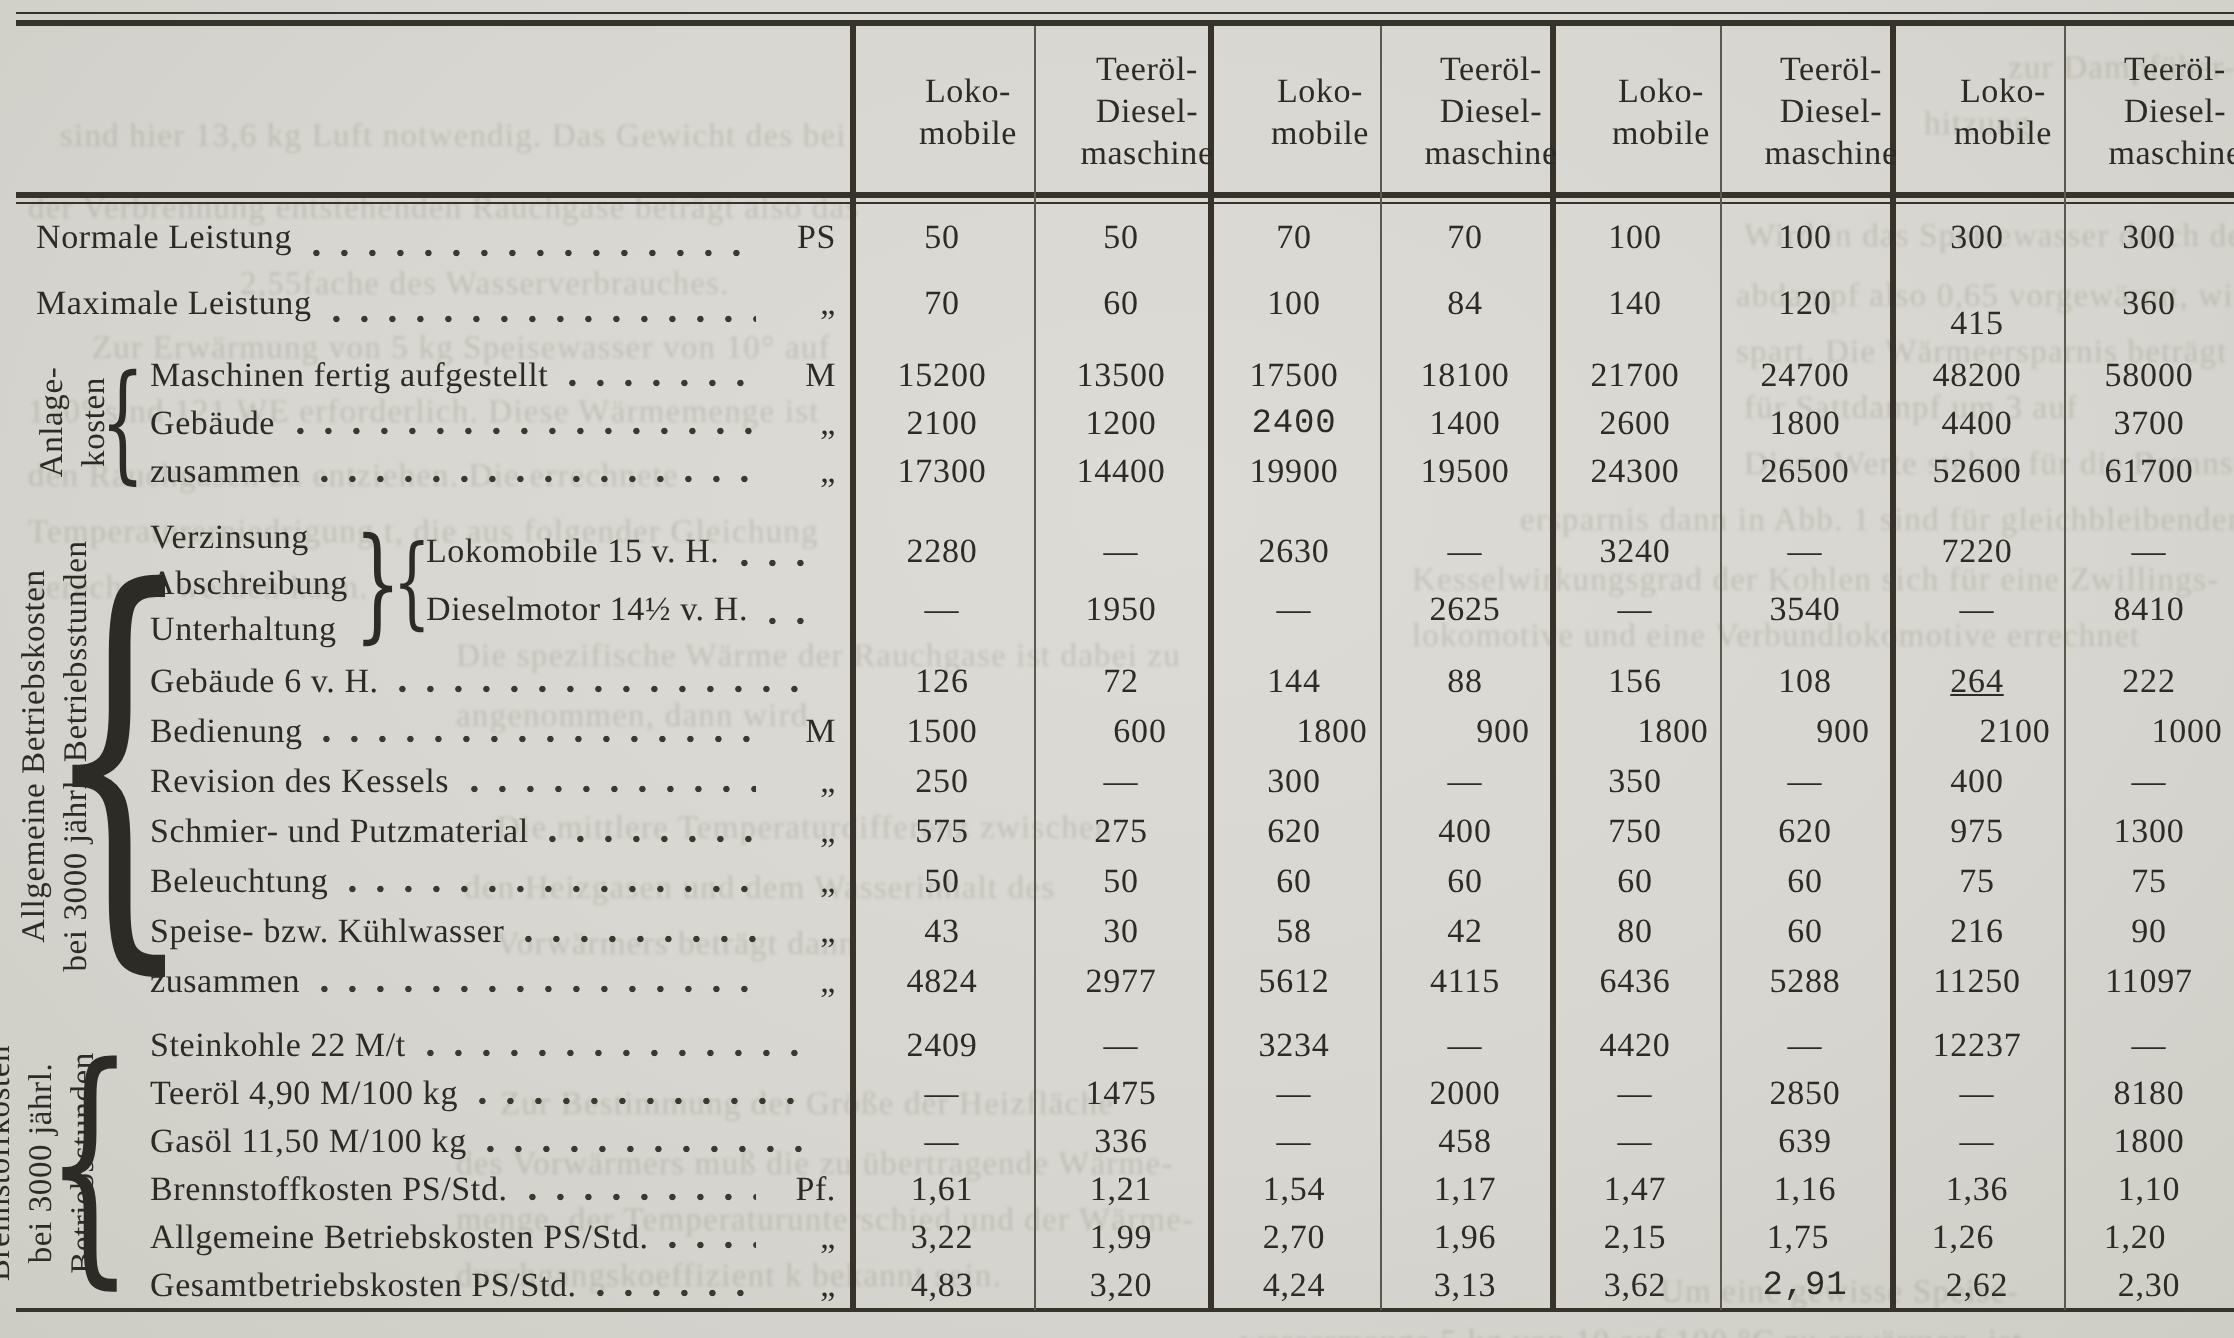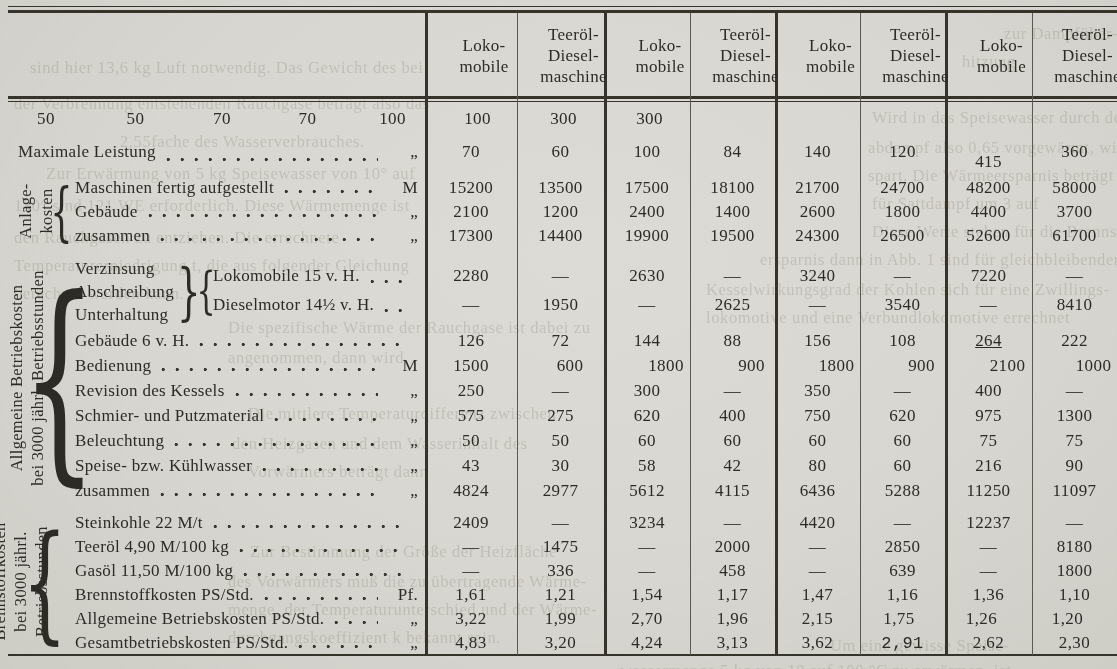--- a/index.html
+++ b/index.html
@@ -130,20 +130,25 @@
       </div>
       <div class="hcell" style="width: 85px;">
         <div>Teeröl-</div>
         <div>Diesel-</div>
         <div>maschine</div>
       </div>
     </div>
 
   <div class="tbody" id="tbody">
       <div class="trow" style="height: 33px;">
+        <div class="labelzone">
+          <span>Normale Leistung</span>
+          <span class="leader"></span>
+          <span class="unit" style="width: 34px;">PS</span>
+        </div>
         <div class="cell" style="width: 92px;">50</div>
         <div class="cell" style="width: 87px;">50</div>
         <div class="cell" style="width: 86px;">70</div>
         <div class="cell" style="width: 85px;">70</div>
         <div class="cell" style="width: 85px;">100</div>
         <div class="cell" style="width: 85px;">100</div>
         <div class="cell" style="width: 87px;">300</div>
         <div class="cell" style="width: 85px;">300</div>
       </div>
       <div class="trow" style="height: 33px;">
@@ -178,21 +183,21 @@
         <div class="cell" style="width: 85px;">58000</div>
       </div>
       <div class="trow" style="height: 24px;">
         <div class="labelzone indent">
           <span>Gebäude</span>
           <span class="leader"></span>
           <span class="unit" style="width: 34px;">„</span>
         </div>
         <div class="cell" style="width: 92px;">2100</div>
         <div class="cell" style="width: 87px;">1200</div>
-        <div class="cell" style="width: 86px;">2400</div>
+        <div class="cell" style="width: 86px; font-family: Liberation Mono, monospace;">2400</div>
         <div class="cell" style="width: 85px;">1400</div>
         <div class="cell" style="width: 85px;">2600</div>
         <div class="cell" style="width: 85px;">1800</div>
         <div class="cell" style="width: 87px;">4400</div>
         <div class="cell" style="width: 85px;">3700</div>
       </div>
       <div class="trow" style="height: 24px;">
         <div class="labelzone indent">
           <span>zusammen</span>
           <span class="leader"></span>

